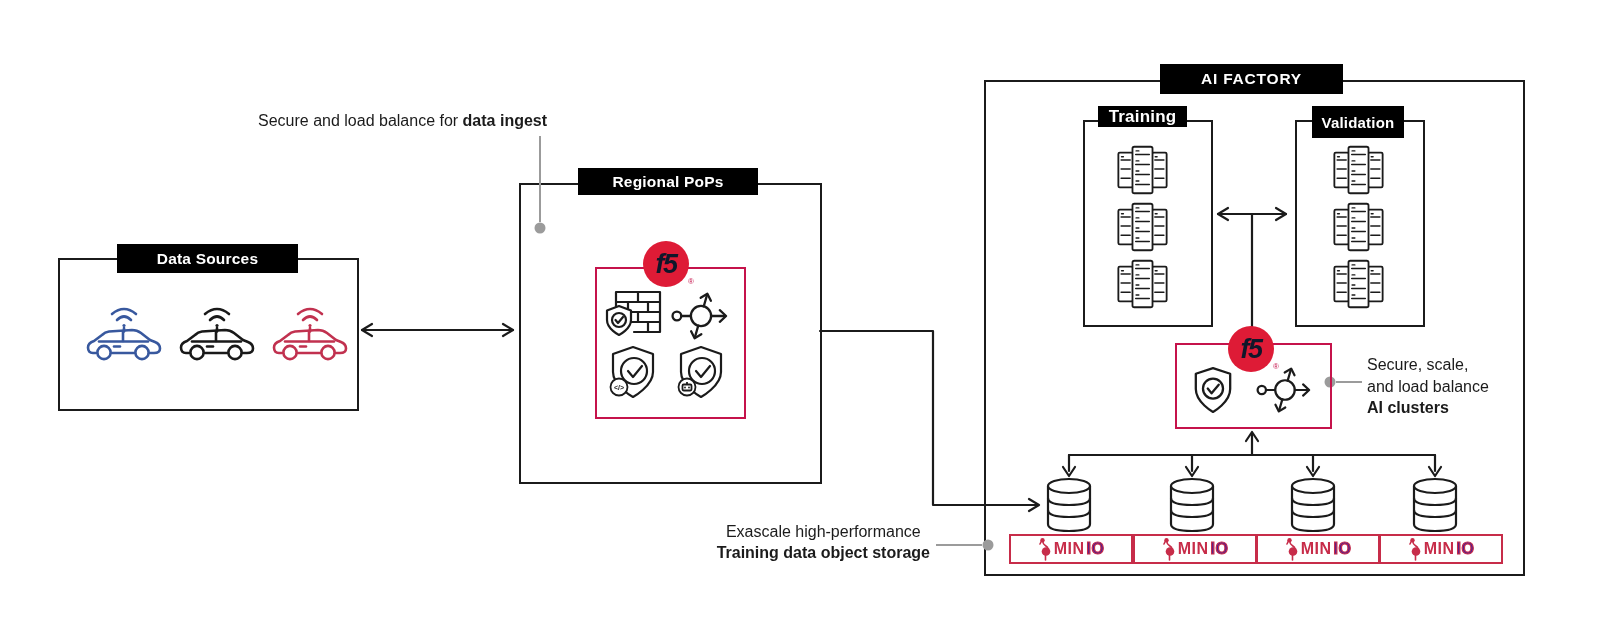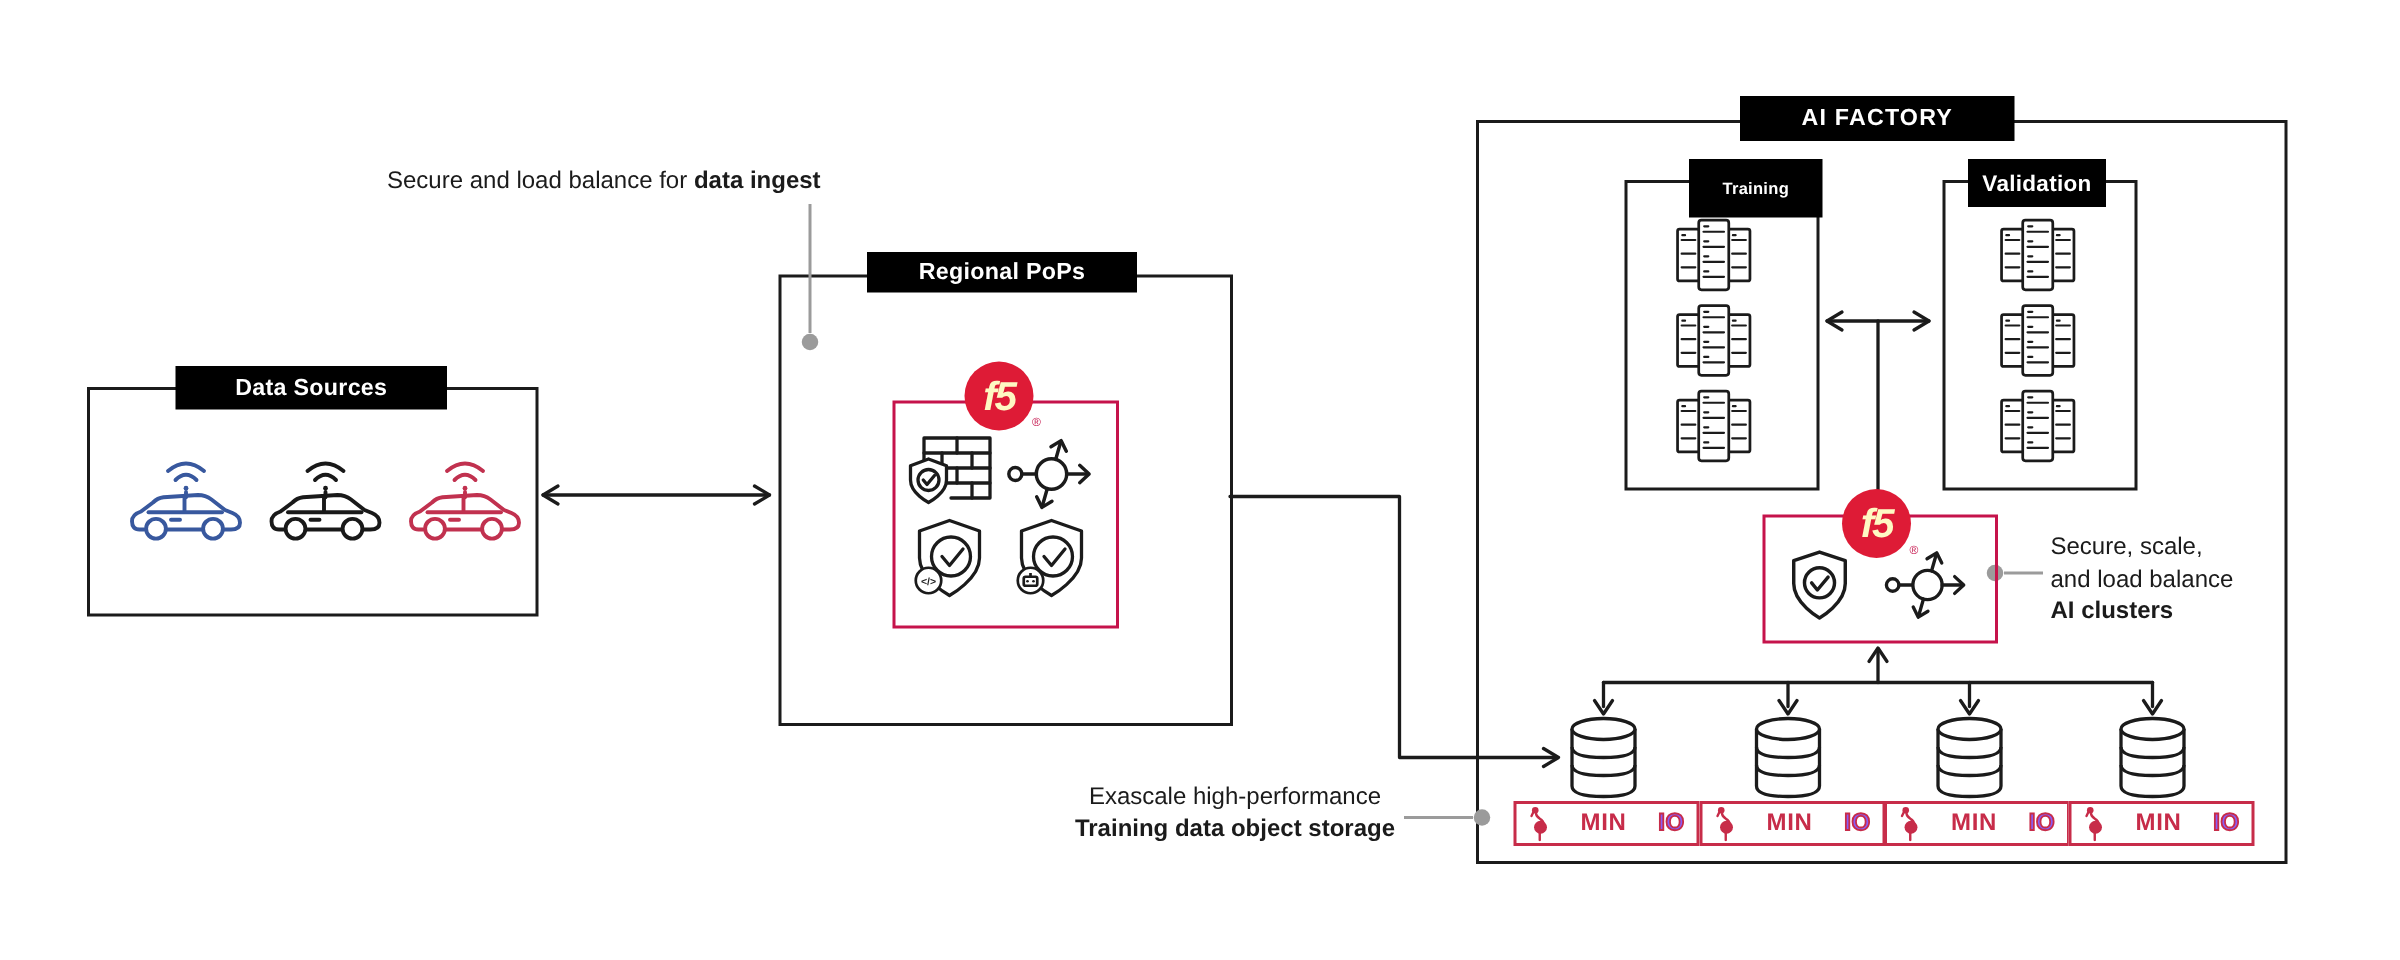--- a/index.html
+++ b/index.html
@@ -7,29 +7,29 @@
           font-family:"Liberation Sans",sans-serif;color:#1b1b1b;overflow:hidden;}
   .outline-box{position:absolute;border:2px solid #1b1b1b;background:transparent;}
   .red-box{position:absolute;border:2px solid #c5134b;background:transparent;}
   .black-label{position:absolute;background:#000;color:#fff;font-weight:bold;
                display:flex;align-items:center;justify-content:center;
                font-size:15.5px;letter-spacing:.2px;z-index:6;text-align:right;}
   .annotation{position:absolute;font-size:16px;line-height:21px;color:#1b1b1b;
               white-space:nowrap;z-index:6;}
   .annotation b{font-weight:bold;}
   .f5-ball{position:absolute;width:46px;height:46px;border-radius:50%;
-           background:#de1b36;color:#fef9c3;display:flex;align-items:center;
+           background:#de1b36;color:#0f172a;display:flex;align-items:center;
            justify-content:center;font-weight:bold;font-style:italic;
            font-size:27px;letter-spacing:-1.5px;z-index:7;}
   .f5-reg{position:absolute;font-size:8px;color:#c5134b;font-style:normal;z-index:8;}
   .minio-box{position:absolute;width:120px;height:26px;border:2px solid #c72c49;
              background:#fff;display:flex;align-items:center;justify-content:center;
-             gap:21px;z-index:6;}
+             gap:2px;z-index:6;}
   .minio-text{font-size:16px;font-weight:bold;color:#c72c49;letter-spacing:.5px;line-height:1;}
-  .minio-outline{font-weight:bold;color:#8b5cf6;-webkit-text-stroke:1.2px #c72c49;}
+  .minio-outline{font-weight:bold;color:#4c1d95;-webkit-text-stroke:1.2px #c72c49;}
   .icon{position:absolute;z-index:6;}
   svg{display:block;}
   .connector-layer{position:absolute;left:0;top:0;z-index:1;pointer-events:none;}
 </style>
 </head>
 <body>
 
 <div class="canvas">
 
   <svg width="0" height="0" style="position:absolute">
@@ -239,21 +239,21 @@
         <circle cx="13" cy="42.5" r="0.9"></circle>
       </g>
   </svg>
 
   <div class="outline-box" style="left:984px;top:80px;width:537px;height:492px;"></div>
   <div class="black-label" style="left:1160px;top:64px;width:183px;height:30px;letter-spacing:.8px;">
     <span>AI FACTORY</span>
   </div>
 
   <div class="outline-box" style="left:1083px;top:120px;width:126px;height:203px;"></div>
-  <div class="black-label" style="left:1098px;top:106px;width:89px;height:39px;font-size:11px;margin-left:28px;">
+  <div class="black-label" style="left:1098px;top:106px;width:89px;height:21px;font-size:17px;">
     <span>Training</span>
   </div>
   <svg class="icon" style="left:1117px;top:145px;color:#1b1b1b;" width="51" height="50">
       <use href="#sym-server"></use>
     </svg>
   <svg class="icon" style="left:1117px;top:202px;color:#1b1b1b;" width="51" height="50">
       <use href="#sym-server"></use>
     </svg>
   <svg class="icon" style="left:1117px;top:259px;color:#1b1b1b;" width="51" height="50">
       <use href="#sym-server"></use>

